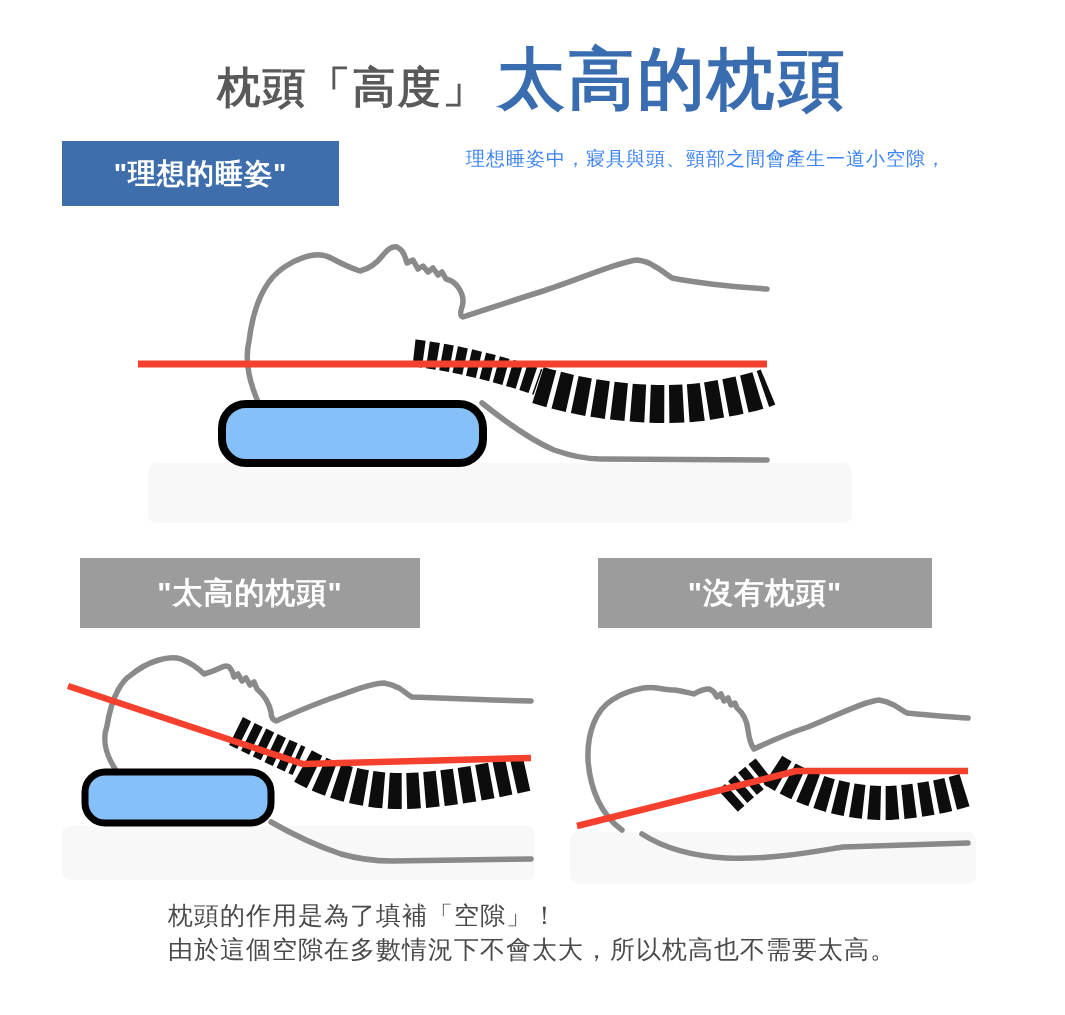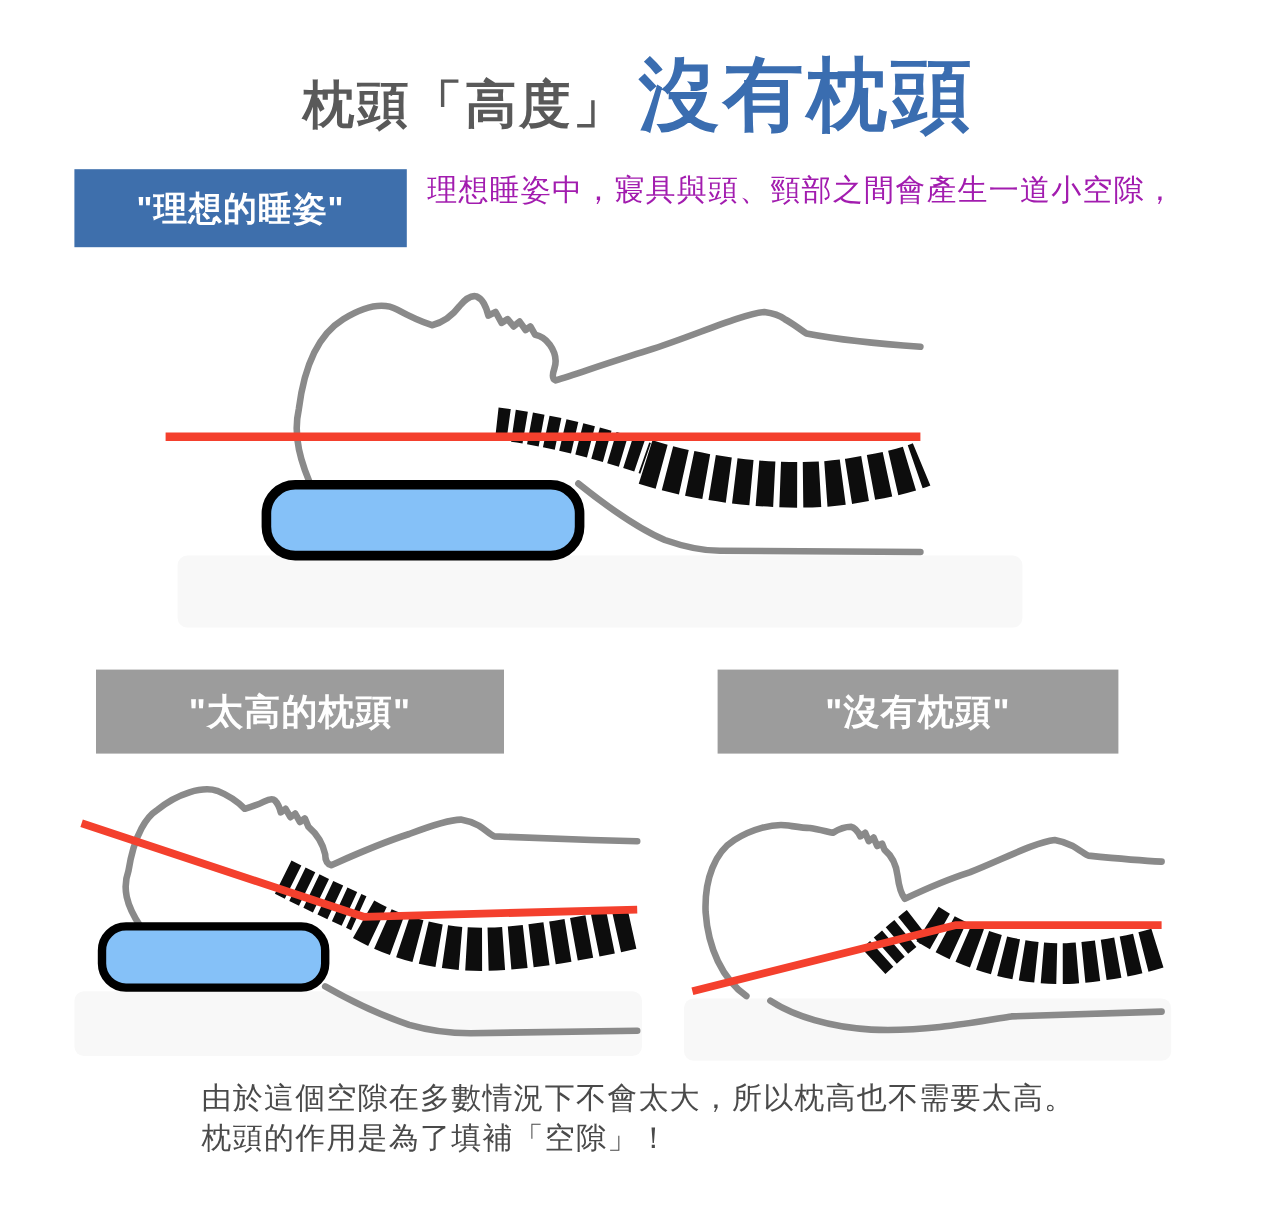--- a/index.html
+++ b/index.html
@@ -18,21 +18,21 @@
   .title-prefix { font-size:43px; font-weight:700; color:#595959; letter-spacing:2px; }
   .title-emphasis { font-size:67px; font-weight:700; color:#3A6DB0; letter-spacing:3px; }
   
   .ideal-label {
     position:absolute; left:62px; top:141px; width:277px; height:65px;
     background:#3E6FAC; color:#ffffff; font-size:28px; font-weight:700;
     display:flex; align-items:center; justify-content:center; letter-spacing:1px;
   }
   .ideal-desc {
     position:absolute; left:356px; top:142px; width:700px;
-    font-size:25px; line-height:34px; color:#a21caf; letter-spacing:1px;
+    font-size:19px; line-height:34px; color:#3b82f6; letter-spacing:1px;text-align:center;
   }
   
   .card-label {
     position:absolute; top:558px; height:70px;
     background:#9C9C9C; color:#ffffff; font-size:30px; font-weight:700;
     display:flex; align-items:center; justify-content:center; letter-spacing:1px;
   }
   .card-label.left  { left:80px;  width:340px; }
   .card-label.right { left:598px; width:334px; }
   
@@ -46,21 +46,21 @@
     font-size:25px; line-height:34px; color:#4A4A4A; letter-spacing:1px;
   }
 </style>
 </head>
 <body>
 
 <div id="stage">
 
   <div class="title-row">
     <span class="title-prefix">枕頭「高度」</span>
-    <span class="title-emphasis">沒有枕頭</span>
+    <span class="title-emphasis">太高的枕頭</span>
   </div>
 
   <div class="ideal-label">"理想的睡姿"</div>
   <div class="ideal-desc">
     <div>理想睡姿中，寢具與頭、頸部之間會產生一道小空隙，</div>
   </div>
 
   <svg id="diagram-ideal" class="diagram" width="800" height="290" viewBox="0 0 800 290">
     <rect x="18" y="228" width="704" height="60" rx="8" fill="#F8F8F8"></rect>
 
@@ -113,17 +113,17 @@
              C 211,101 229,93 248,87 C 276,76 302,62 319,60
              C 325,61 330,63 334,65 C 339,68 343,71 347,73
              C 367,75 387,77 408,78" fill="none" stroke="#8A8A8A" stroke-width="5.5" stroke-linecap="round" stroke-linejoin="round"></path>
     <path d="M 82,194 C 102,207 132,216 166,218 C 210,220 252,212 283,207 L 408,203" fill="none" stroke="#8A8A8A" stroke-width="5.5" stroke-linecap="round"></path>
     <path d="M 168,161 C 181,149 194,138 207,128" fill="none" stroke="#0D0D0D" stroke-width="29" stroke-dasharray="9 4"></path>
     <path d="M 213,130 C 244,150 285,164 330,163 C 362,161 390,155 408,149" fill="none" stroke="#0D0D0D" stroke-width="34" stroke-dasharray="12 5"></path>
     <path d="M 17,186 L 236,131 L 408,131" fill="none" stroke="#F4402D" stroke-width="6.5" stroke-linejoin="round"></path>
   </svg>
 
   <div class="footer-text">
+    <div>枕頭的作用是為了填補「空隙」！</div>
     <div>由於這個空隙在多數情況下不會太大，所以枕高也不需要太高。</div>
-    <div>枕頭的作用是為了填補「空隙」！</div>
   </div>
 
 </div>
 
 </body></html>

